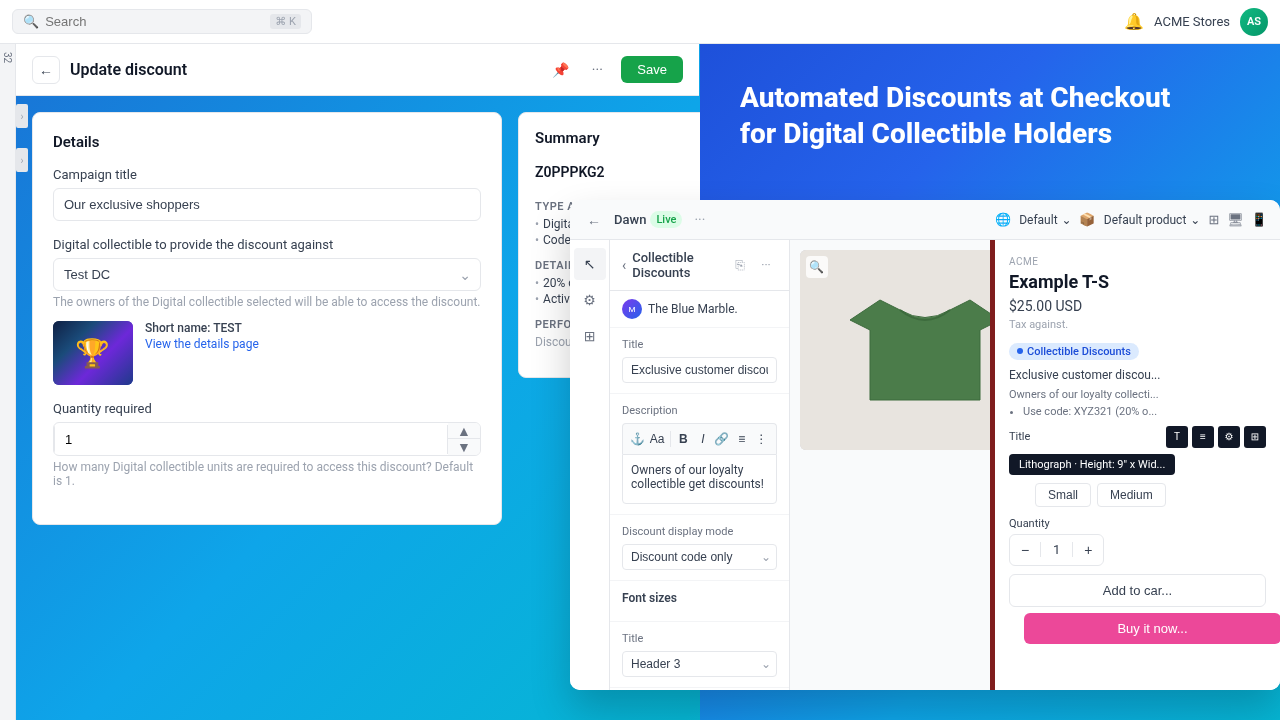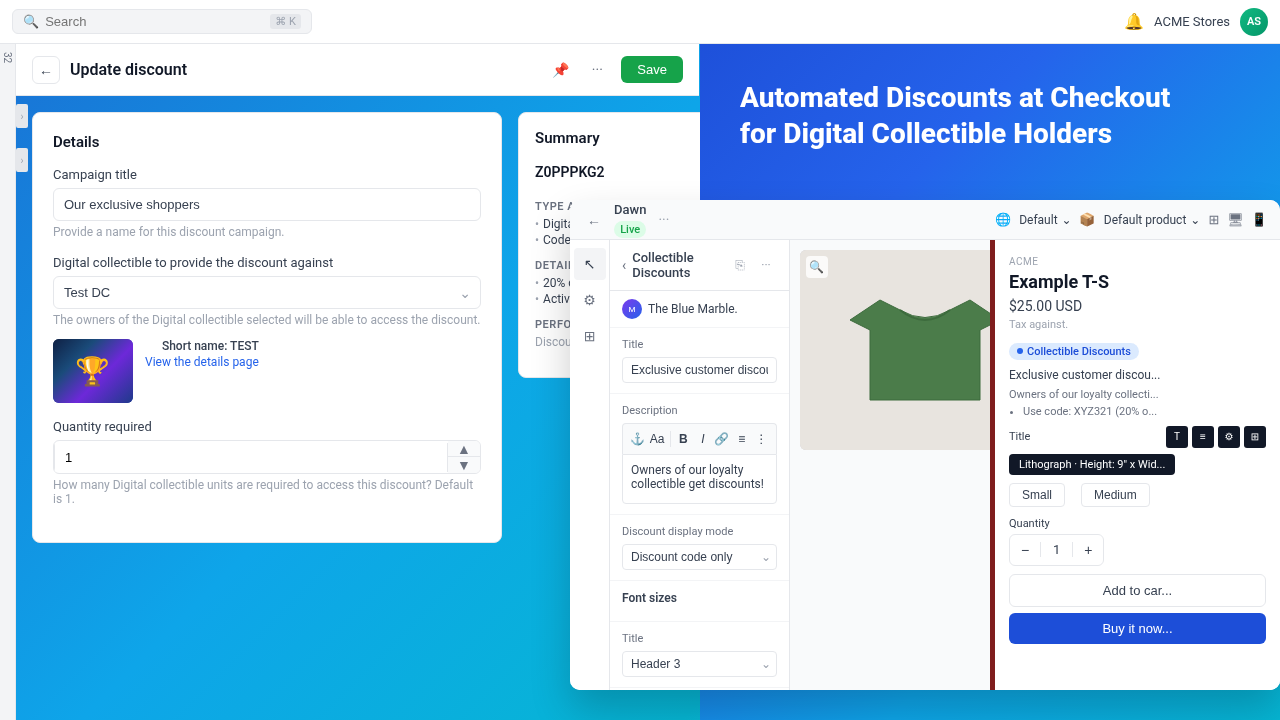--- a/index.html
+++ b/index.html
@@ -230,21 +230,21 @@
     .dc-image-inner {
       width: 100%;
       height: 100%;
       background: linear-gradient(135deg, #0f2044 0%, #1a4b7a 30%, #6d28d9 60%, #1e3a8a 100%);
       position: relative;
       display: flex;
       align-items: center;
       justify-content: center;
     }
     .dc-emoji { font-size: 28px; }
-    .dc-info { font-size: 12px; color: #374151; text-align: right; }
+    .dc-info { font-size: 12px; color: #374151; }
     .dc-short-name { font-weight: 500; margin-bottom: 2px; }
     .dc-link { color: #2563eb; text-decoration: none; font-size: 12px; }
 
     .quantity-stepper {
       display: flex;
       align-items: center;
       border: 1px solid #e5e7eb;
       border-radius: 6px;
       overflow: hidden;
     }
@@ -366,21 +366,20 @@
       border: none;
       background: transparent;
       cursor: pointer;
       font-size: 14px;
       color: #6b7280;
     }
     .preview-badge {
       display: flex;
       align-items: center;
       gap: 4px;
-      flex-direction: column;
     }
     .preview-name { font-size: 13px; font-weight: 500; color: #374151; }
     .live-badge {
       background: #dcfce7;
       color: #16a34a;
       font-size: 11px;
       font-weight: 500;
       padding: 2px 6px;
       border-radius: 10px;
     }
@@ -676,22 +675,23 @@
       color: #fff;
       font-size: 11px;
       padding: 4px 10px;
       border-radius: 4px;
       margin-bottom: 8px;
       width: fit-content;
     }
 
     .size-btns {
       display: flex;
-      gap: 16px;
+      gap: 6px;
       margin-bottom: 10px;
+      margin-left: 26px;
     }
     .size-btn {
       border: 1px solid #e5e7eb;
       border-radius: 4px;
       padding: 4px 12px;
       font-size: 12px;
       color: #374151;
       cursor: pointer;
       background: #fff;
     }
@@ -736,23 +736,24 @@
       margin-bottom: 6px;
       text-align: center;
     }
     .buy-now-btn {
       width: 100%;
       border: none;
       border-radius: 6px;
       padding: 8px;
       font-size: 13px;
       color: #fff;
-      background: #1d4ed8;
+      background: #ec4899;
       cursor: pointer;
       text-align: center;
+      margin-left: 15px;
     }
 
     
     .app-sidebar {
       position: absolute;
       left: 0;
       top: 44px;
       bottom: 0;
       width: 16px;
       background: #f3f4f6;
@@ -828,21 +829,20 @@
 </div>
 
 <div class="main-content" style="top:96px;left:16px;">
 
   <div class="details-form">
     <div class="form-section-title">Details</div>
 
     <div class="form-group">
       <label class="form-label">Campaign title</label>
       <input class="form-input" value="Our exclusive shoppers" style="">
-      <div class="form-hint">Provide a name for this discount campaign.</div>
     </div>
 
     <div class="form-group">
       <label class="form-label">Digital collectible to provide the discount against</label>
       <div class="select-wrapper">
         <select class="form-select">
           <option>Test DC</option>
         </select>
       </div>
       <div class="form-hint">The owners of the Digital collectible selected will be able to access the discount.</div>

